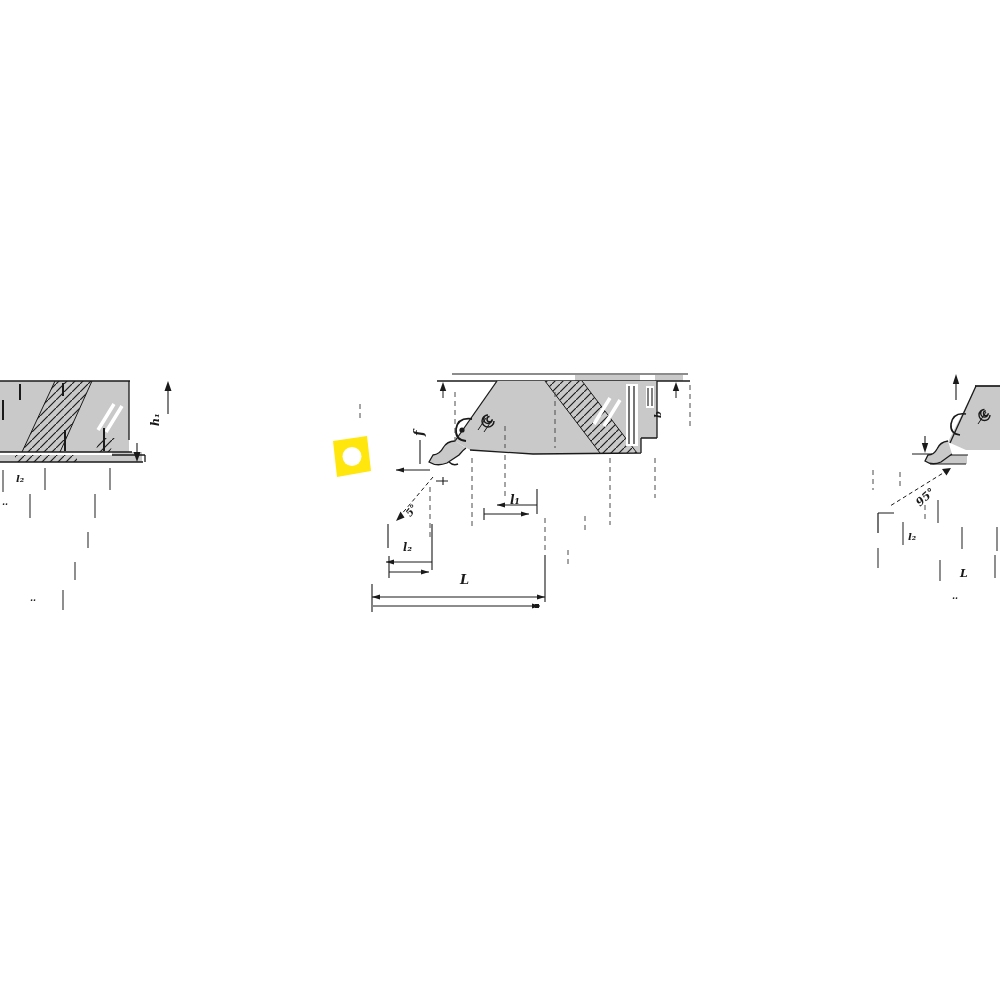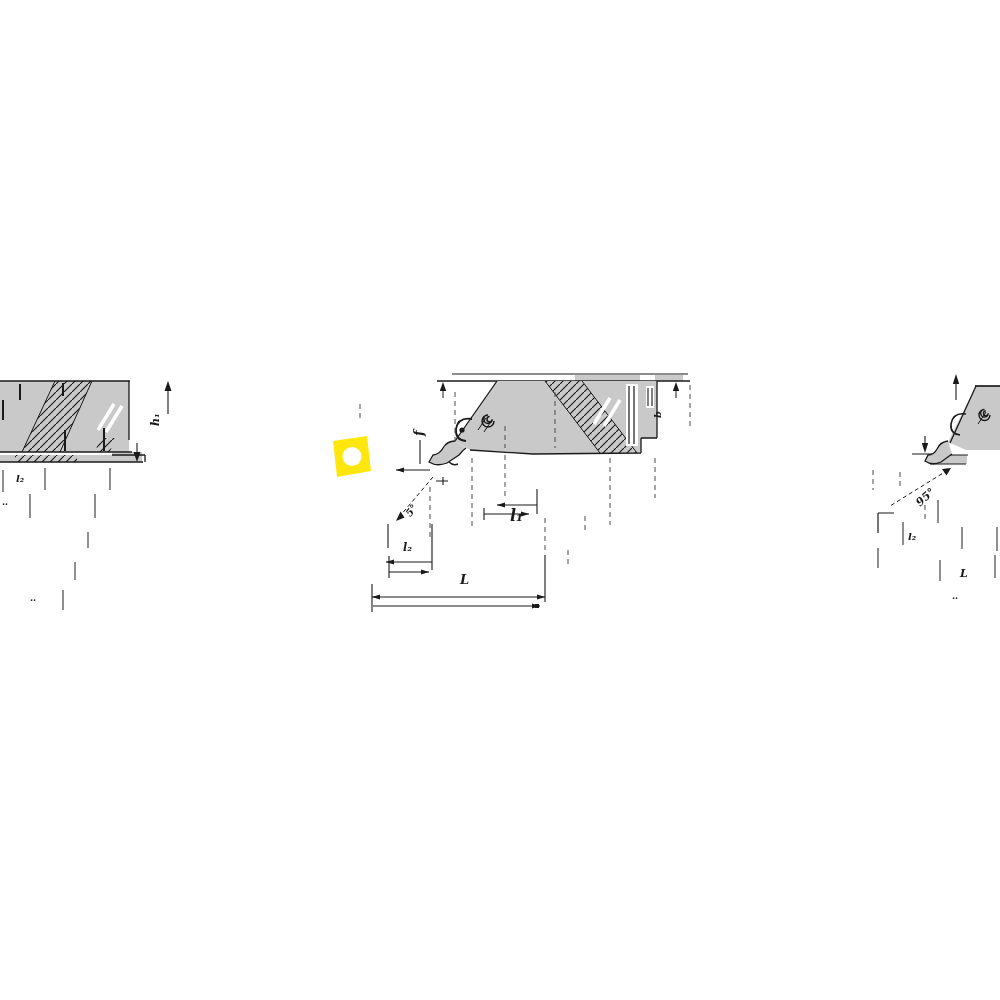--- a/index.html
+++ b/index.html
@@ -190,21 +190,21 @@
     <path d="M873,470 V490 M900,472 V490 M925,505 V520" stroke="var(--faint)" stroke-width="1" stroke-dasharray="5 4"></path>
   </g>
 </svg>
 
 <span class="dim-label rot-90" style="left:150px;top:426px;">h₁</span>
 <span class="dim-label" style="left:16px;top:474px;font-size:10px;">l₂</span>
 <span class="dim-label marks" style="left:2px;top:498px;">‥</span>
 <span class="dim-label marks" style="left:30px;top:594px;">‥</span>
 
 <span class="dim-label big rot-90" style="left:412px;top:436px;">f</span>
-<span class="dim-label" style="left:510px;top:508px;font-size:16px;">l₁</span>
+<span class="dim-label" style="left:510px;top:494px;font-size:12px;">l₁</span>
 <span class="dim-label" style="left:404px;top:512px;font-size:10px;transform:rotate(-50deg);">5°</span>
 <span class="dim-label" style="left:403px;top:542px;">l₂</span>
 <span class="dim-label big" style="left:460px;top:573px;">L</span>
 <span class="dim-label rot-90" style="left:653px;top:418px;font-size:10px;">b</span>
 
 <span class="dim-label" style="left:914px;top:500px;transform:rotate(-42deg);">95°</span>
 <span class="dim-label" style="left:908px;top:532px;font-size:10px;">l₂</span>
 <span class="dim-label" style="left:960px;top:568px;">L</span>
 <span class="dim-label marks" style="left:952px;top:592px;">‥</span>
 

